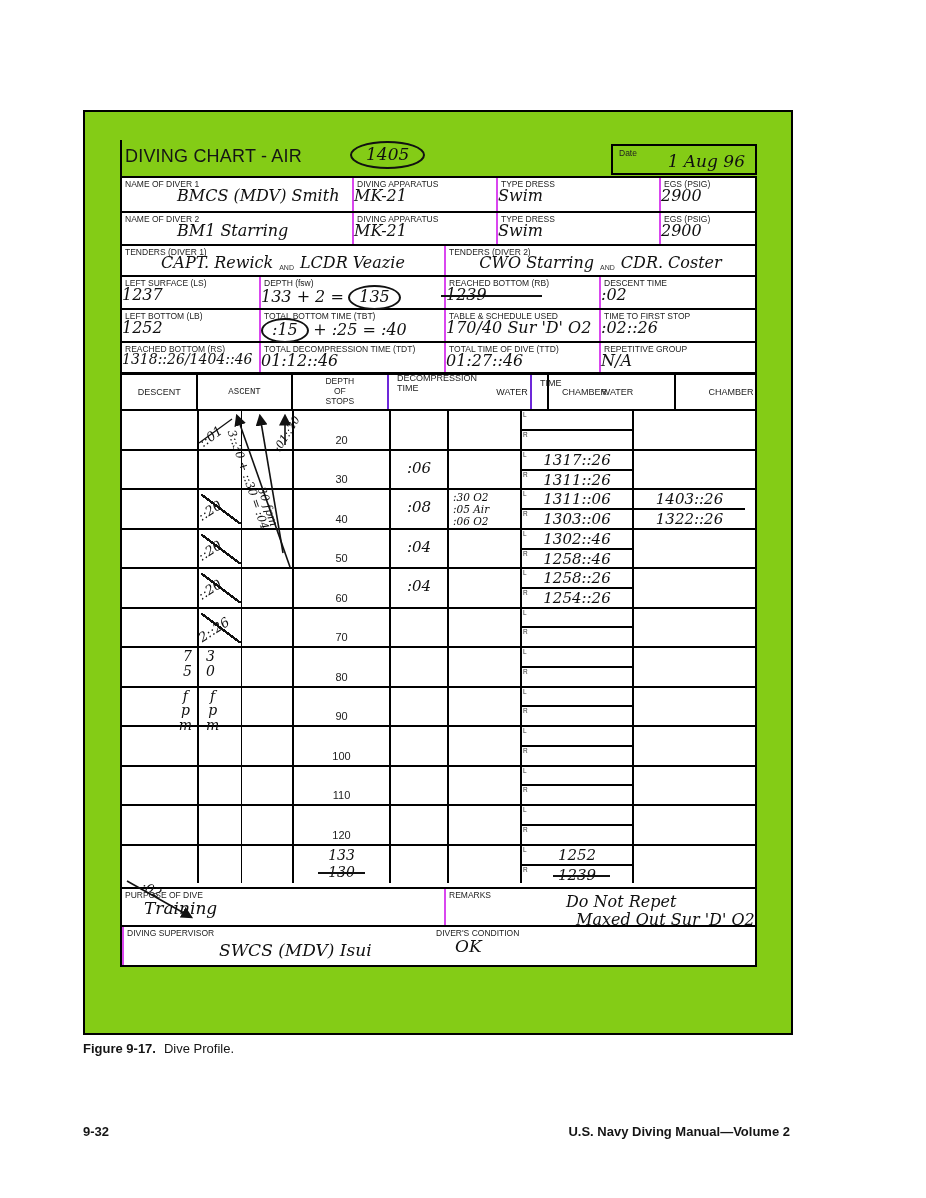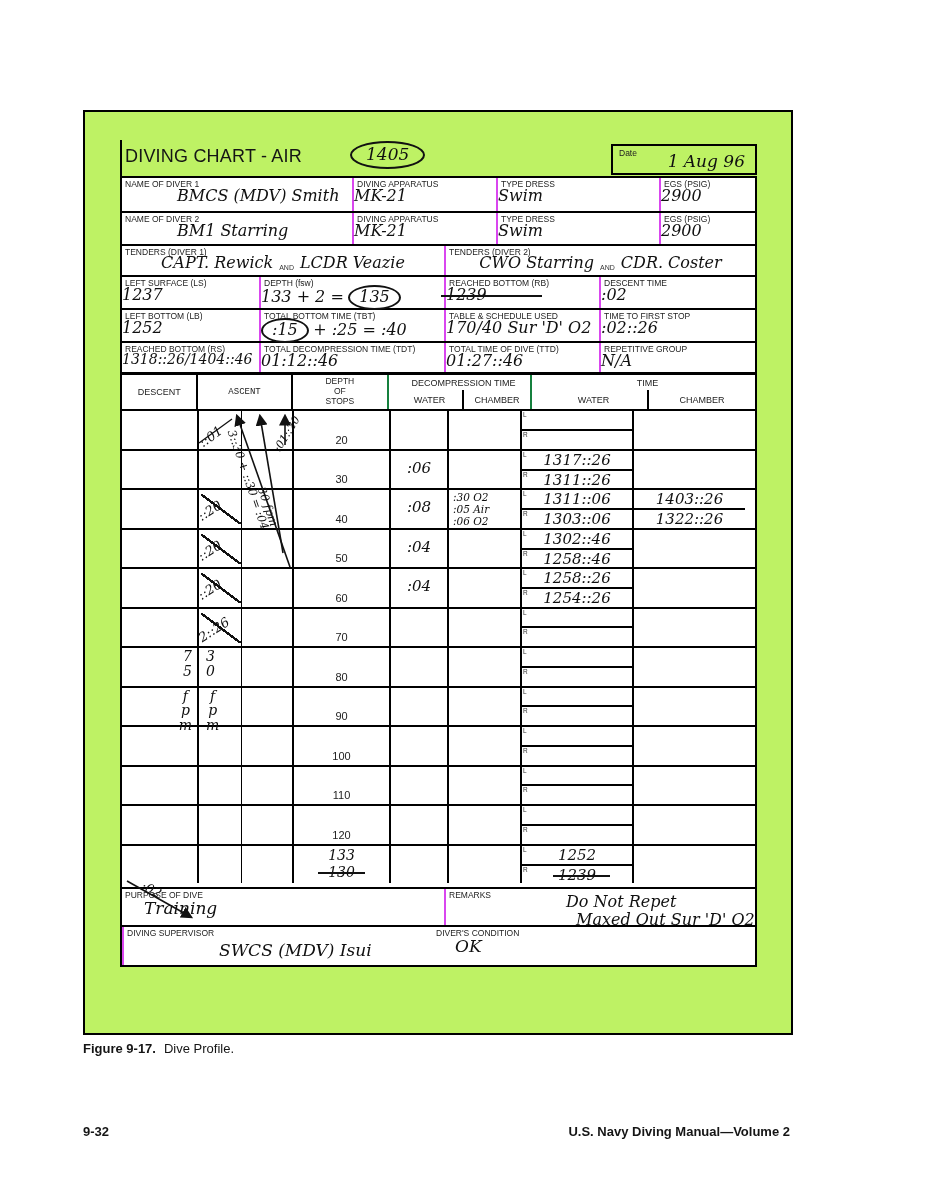--- a/index.html
+++ b/index.html
@@ -1,19 +1,19 @@
 <!DOCTYPE html>
 <html><head>
 <meta charset="utf-8">
 <style>
   html,body{margin:0;padding:0;background:#fff;}
   body{width:926px;height:1198px;position:relative;overflow:hidden;
        font-family:"Liberation Sans",sans-serif;color:#151515;}
   .page-border{position:absolute;left:83px;top:110px;width:710px;height:925px;
-       border:2px solid #000;box-sizing:border-box;background:#bef264;}
+       border:2px solid #000;box-sizing:border-box;background:#84cc16;}
   .form{position:absolute;left:35px;top:28px;width:637px;}
   
   .title-row{position:relative;height:36px;border-left:2px solid #000;}
   .chart-title{font-size:18px;letter-spacing:.2px;padding:6px 0 0 3px;display:inline-block;}
   .circ-time{position:absolute;left:228px;top:1px;border:2.5px solid #111;border-radius:50%;
        padding:1px 14px 3px 14px;font-size:17px;}
   .date-box{position:absolute;right:0;top:4px;width:146px;height:31px;border:2px solid #000;
        box-sizing:border-box;}
   .date-box .lbl{position:absolute;left:3px;top:1px;}
   .date-box .hw{position:absolute;right:10px;top:5px;font-size:17px;}
@@ -36,21 +36,21 @@
   .circ{display:inline-block;border:2px solid #111;border-radius:50%;padding:0 9px 2px 9px;}
   .strike-ext{position:relative;}
   .strike-ext::after{content:'';position:absolute;left:-5px;right:-55px;top:52%;
        border-top:2px solid #111;}
   .strike-short::after{right:-14px;}
   
   .phead{display:flex;border-top:3px solid #000;height:37px;box-sizing:border-box;font-size:9px;}
   .ph{border-left:2px solid #000;box-sizing:border-box;display:flex;align-items:center;
       justify-content:center;text-align:center;color:#222;}
   .ph.first{border-left:none;}
-  .pgroup{display:flex;flex-direction:column;border-left:2px solid #15803d;box-sizing:border-box;padding-left:8px;}
+  .pgroup{display:flex;flex-direction:row;border-left:2px solid #6d28d9;box-sizing:border-box;padding-left:8px;}
   .pgroup .top{height:15px;display:flex;align-items:center;justify-content:center;color:#222;}
   .pgroup .subs{flex:1;display:flex;}
   .pgroup .subs .s{display:flex;align-items:center;justify-content:center;color:#222;box-sizing:border-box;}
   .pgroup .subs .s + .s{border-left:2px solid #000;}
   .pre{white-space:pre-line;}
   .cw75{width:75px;} .cw95{width:95px;font-family:Liberation Mono, monospace;}
   .cw97{width:97px;} .cw70{width:70px;} .cw73{width:73px;} .cw112{width:112px;} .cw113{width:113px;}
   .pbody{}
   .prow{display:flex;height:39.5px;border-top:2px solid #000;box-sizing:border-box;}
   .prow.first{border-top:none;}

